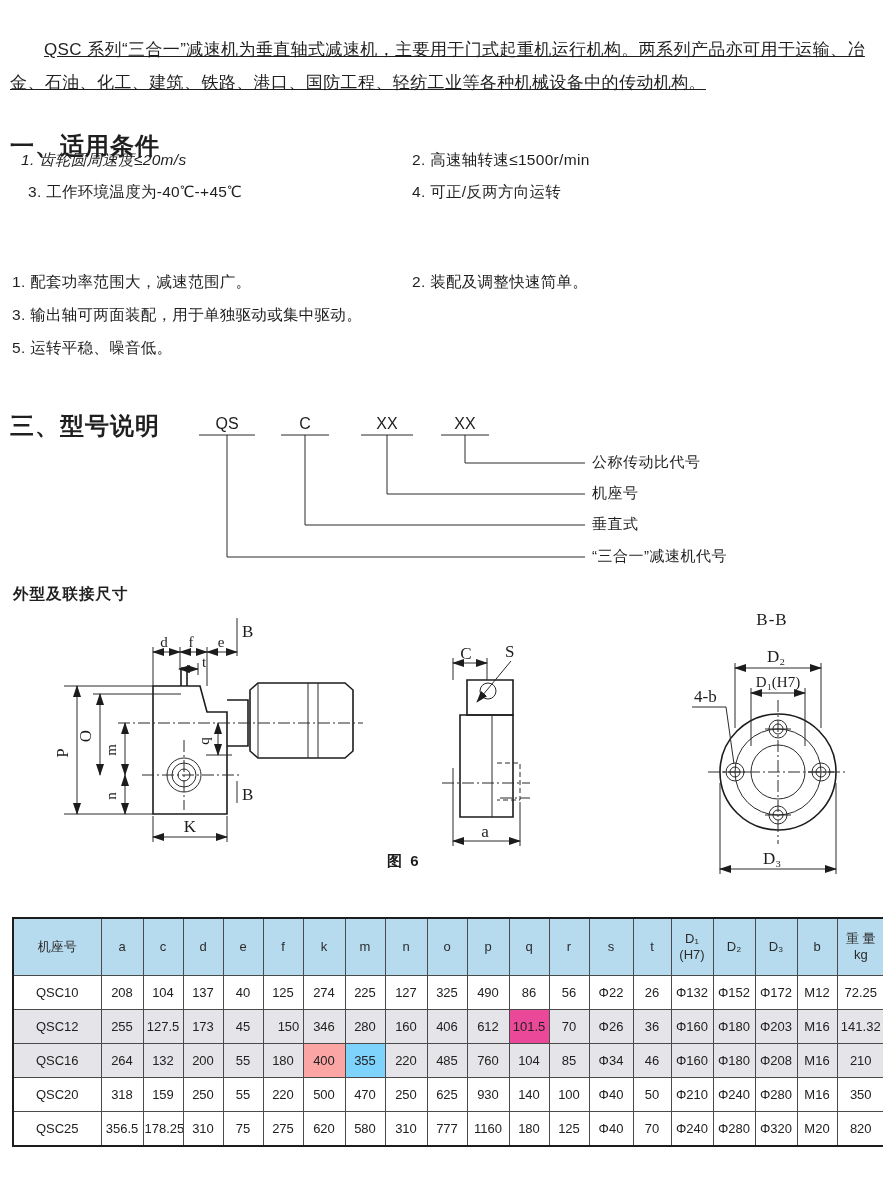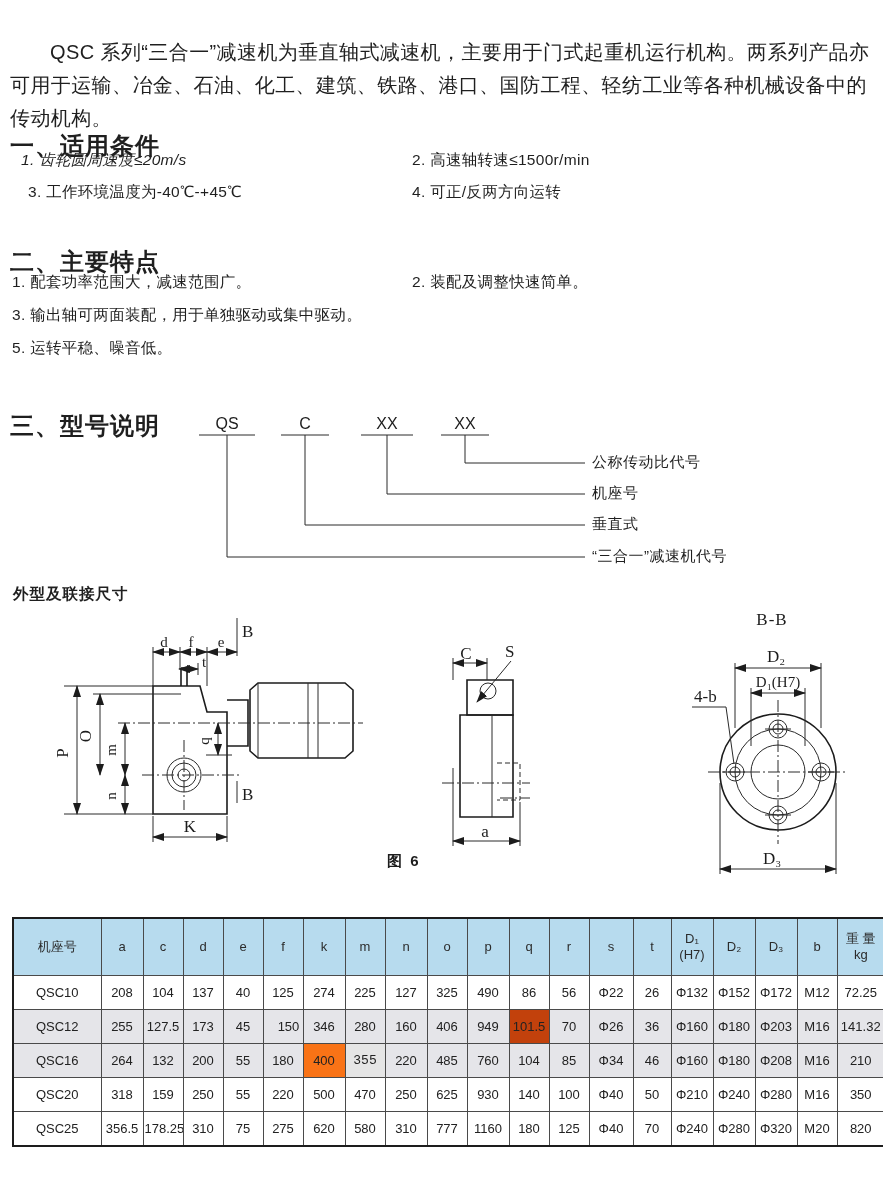--- a/index.html
+++ b/index.html
@@ -2,21 +2,21 @@
 <html><head>
 <meta charset="utf-8">
 <style>
   html,body{margin:0;padding:0;background:#ffffff;}
   .page{
     position:relative;width:883px;height:1200px;background:#ffffff;
     font-family:"Liberation Sans",sans-serif;color:#1f1f1f;overflow:hidden;
   }
   .intro{
     position:absolute;left:10px;right:8px;top:16px;
-    font-size:20px;line-height:33px;text-indent:2em;letter-spacing:0.4px;
+    font-size:17px;line-height:33px;text-indent:2em;letter-spacing:0.4px;text-decoration:underline;
   }
   .sec-title{
     position:absolute;left:10px;font-size:24px;font-weight:bold;
     letter-spacing:1px;white-space:nowrap;
   }
   .item{
     position:absolute;font-size:15.5px;letter-spacing:0.3px;white-space:nowrap;
   }
   .fig-title{
     position:absolute;left:13px;top:584px;font-size:15.5px;font-weight:bold;
@@ -57,21 +57,20 @@
 <div class="page">
 
   <p class="intro">QSC 系列“三合一”减速机为垂直轴式减速机，主要用于门式起重机运行机构。两系列产品亦可用于运输、冶金、石油、化工、建筑、铁路、港口、国防工程、轻纺工业等各种机械设备中的传动机构。</p>
 
   <h2 class="sec-title" style="top:110px;">一、适用条件</h2>
   <span class="item" style="left:21px;top:150px;font-style:italic;">1. 齿轮圆周速度≤20m/s</span>
   <span class="item" style="left:412px;top:150px;">2. 高速轴转速≤1500r/min</span>
   <span class="item" style="left:12px;top:182px;margin-left:16px;">3. 工作环境温度为-40℃-+45℃</span>
   <span class="item" style="left:412px;top:182px;">4. 可正/反两方向运转</span>
 
-  <h2 class="sec-title" style="top:226px;">二、主要特点</h2>
   <span class="item" style="left:12px;top:272px;">1. 配套功率范围大，减速范围广。</span>
   <span class="item" style="left:412px;top:272px;">2. 装配及调整快速简单。</span>
   <span class="item" style="left:12px;top:305px;">3. 输出轴可两面装配，用于单独驱动或集中驱动。</span>
   <span class="item" style="left:12px;top:338px;">5. 运转平稳、噪音低。</span>
 
   <h2 class="sec-title" style="top:390px;">三、型号说明</h2>
 
   <svg class="svg-abs" style="top:405px;" width="883" height="175" viewBox="0 0 883 175">
     <text class="codetxt" x="227" y="24" text-anchor="middle">QS</text>
     <text class="codetxt" x="305" y="24" text-anchor="middle">C</text>
@@ -291,40 +290,40 @@
           <td style="background: rgb(229, 229, 233);">QSC12</td>
           <td style="background: rgb(229, 229, 233);">255</td>
           <td style="background: rgb(229, 229, 233); margin-left: 12px;">127.5</td>
           <td style="background: rgb(229, 229, 233);">173</td>
           <td style="background: rgb(229, 229, 233);">45</td>
           <td style="background: rgb(229, 229, 233); padding-left: 12px;">150</td>
           <td style="background: rgb(229, 229, 233);">346</td>
           <td style="background: rgb(229, 229, 233);">280</td>
           <td style="background: rgb(229, 229, 233);">160</td>
           <td style="background: rgb(229, 229, 233);">406</td>
-          <td style="background: rgb(229, 229, 233);">949</td>
-          <td style="background: #c2410c;">101.5</td>
+          <td style="background: rgb(229, 229, 233);">612</td>
+          <td style="background: #ec4899;">101.5</td>
           <td style="background: rgb(229, 229, 233);">70</td>
           <td style="background: rgb(229, 229, 233);">Φ26</td>
           <td style="background: rgb(229, 229, 233);">36</td>
           <td style="background: rgb(229, 229, 233);">Φ160</td>
           <td style="background: rgb(229, 229, 233);">Φ180</td>
           <td style="background: rgb(229, 229, 233);">Φ203</td>
           <td style="background: rgb(229, 229, 233);">M16</td>
           <td style="background: rgb(229, 229, 233);">141.32</td>
         </tr>
         <tr>
           <td style="background: rgb(229, 229, 233);">QSC16</td>
           <td style="background: rgb(229, 229, 233);">264</td>
           <td style="background: rgb(229, 229, 233);">132</td>
           <td style="background: rgb(229, 229, 233);">200</td>
           <td style="background: rgb(229, 229, 233);">55</td>
           <td style="background: rgb(229, 229, 233);">180</td>
-          <td style="background: #f97316;">400</td>
-          <td style="background: #e5e5e5; font-family: Liberation Mono, monospace;">355</td>
+          <td style="background: #fca5a5;">400</td>
+          <td style="background: #7dd3fc;">355</td>
           <td style="background: rgb(229, 229, 233);">220</td>
           <td style="background: rgb(229, 229, 233);">485</td>
           <td style="background: rgb(229, 229, 233);">760</td>
           <td style="background: rgb(229, 229, 233);">104</td>
           <td style="background: rgb(229, 229, 233);">85</td>
           <td style="background: rgb(229, 229, 233); text-align: center;">Φ34</td>
           <td style="background: rgb(229, 229, 233);">46</td>
           <td style="background: rgb(229, 229, 233);">Φ160</td>
           <td style="background: rgb(229, 229, 233);">Φ180</td>
           <td style="background: rgb(229, 229, 233);">Φ208</td>

